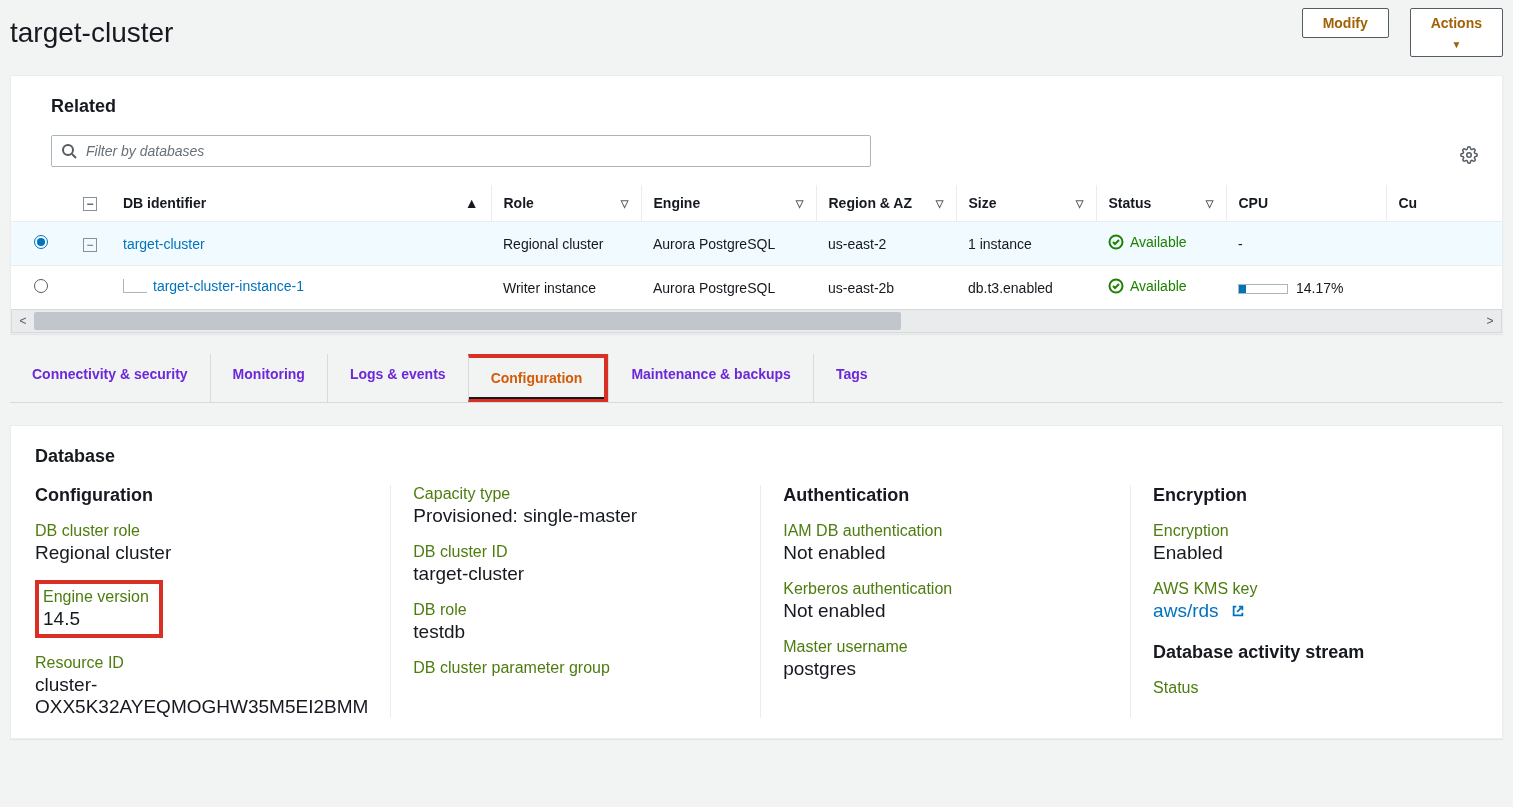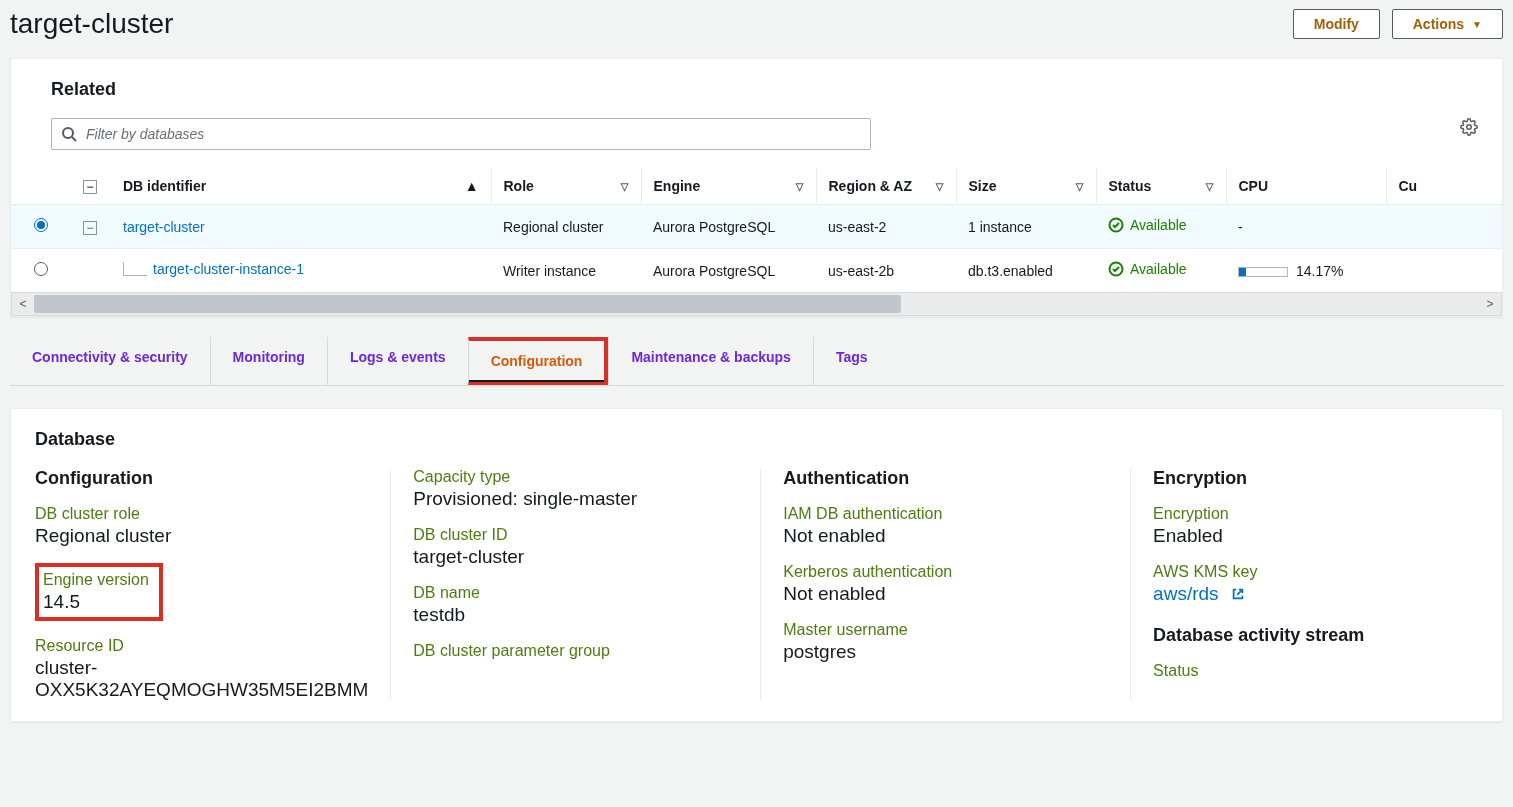--- a/index.html
+++ b/index.html
@@ -1,25 +1,25 @@
 <!DOCTYPE html>
 <html><head>
 <meta charset="utf-8">
 <style>
   * { box-sizing: border-box; margin: 0; padding: 0; }
   body { font-family: "Amazon Ember", "Helvetica Neue", Arial, sans-serif; font-size: 14px; color: #16191f; background: #f2f3f3; }
   .page { padding: 8px 10px 0 10px; }
   .header-row { display: flex; align-items: center; justify-content: space-between; margin-bottom: 18px; }
   .page-title { font-size: 28px; font-weight: 400; color: #16191f; }
   .btn { background: #fff; border: 1px solid #545b64; border-radius: 2px; padding: 6px 20px; font-size: 14px; font-weight: 700; color: #a16207; cursor: pointer; display: inline-flex; align-items: center; gap: 8px; }
-  .btn + .btn { margin-left: 8px; }
+  .btn + .btn { margin-left: 17px; flex-direction: column; }
   .panel { background: #fff; border: 1px solid #eaeded; box-shadow: 0 1px 1px rgba(0,0,0,0.05); margin-bottom: 20px; }
   .panel-body { padding: 20px 24px; }
   .panel-title { font-size: 18px; font-weight: 700; margin-bottom: 18px; }
-  .search-row { display: flex; align-items: flex-start; justify-content: space-between; margin-bottom: 18px; }
+  .search-row { display: flex; align-items: flex-end; justify-content: space-between; margin-bottom: 18px; }
   .search-box { position: relative; width: 820px; }
   .search-box input { width: 100%; height: 32px; border: 1px solid #aab7b8; border-radius: 2px; padding: 4px 8px 4px 34px; font-size: 14px; color: #16191f; }
   .search-box input::placeholder { color: #687078; font-style: italic; }
   .search-icon { position: absolute; left: 10px; top: 8px; color: #545b64; }
   .gear { color: #545b64; cursor: pointer; }
   .table-wrap { overflow-x: auto; background: #fff; }
   table { border-collapse: collapse; width: 1520px; }
   th { text-align: left; font-weight: 700; font-size: 14px; color: #16191f; padding: 10px 12px; border-bottom: 1px solid #eaeded; white-space: nowrap; }
   td { padding: 12px 12px; font-size: 14px; white-space: nowrap; }
   .col-divider { border-left: 1px solid #eaeded; }
@@ -222,21 +222,21 @@
           <div class="field-value">cluster-OXX5K32AYEQMOGHW35M5EI2BMM</div>
         </div>
 
         <div class="details-col">
           <div class="field-label first">Capacity type</div>
           <div class="field-value">Provisioned: single-master</div>
 
           <div class="field-label">DB cluster ID</div>
           <div class="field-value">target-cluster</div>
 
-          <div class="field-label">DB name</div>
+          <div class="field-label">DB role</div>
           <div class="field-value">testdb</div>
 
           <div class="field-label">DB cluster parameter group</div>
         </div>
 
         <div class="details-col">
           <div class="col-heading">Authentication</div>
           <div class="field-label">IAM DB authentication</div>
           <div class="field-value">Not enabled</div>
 

